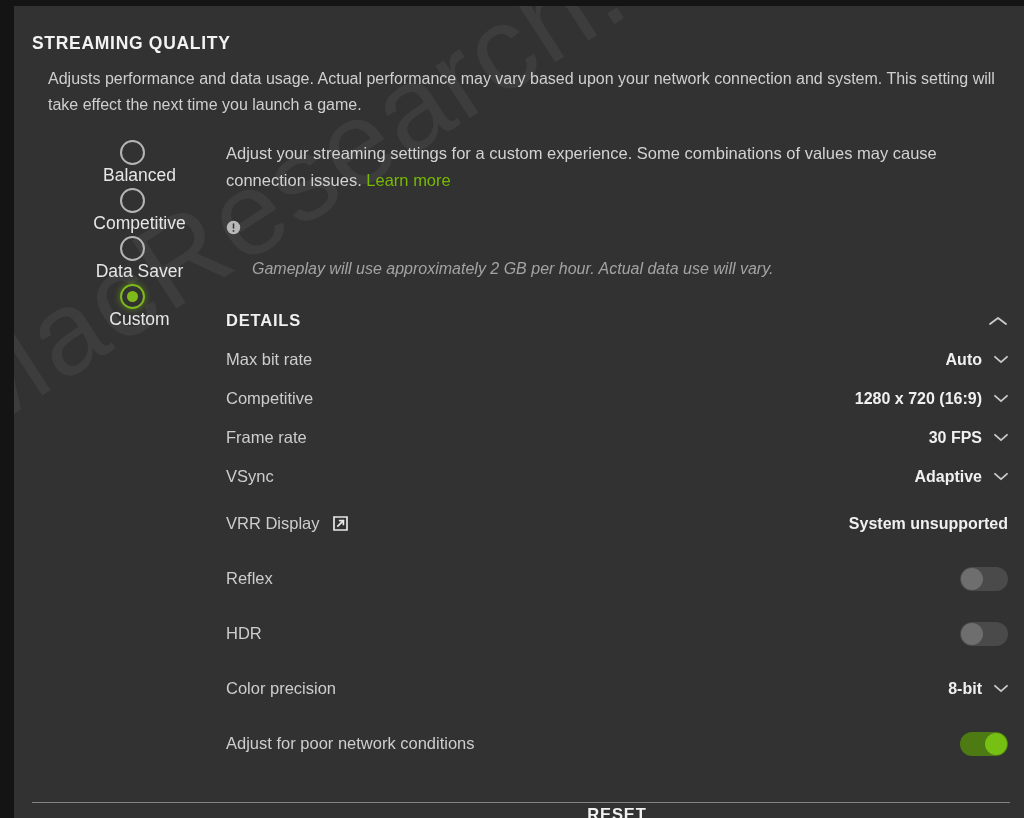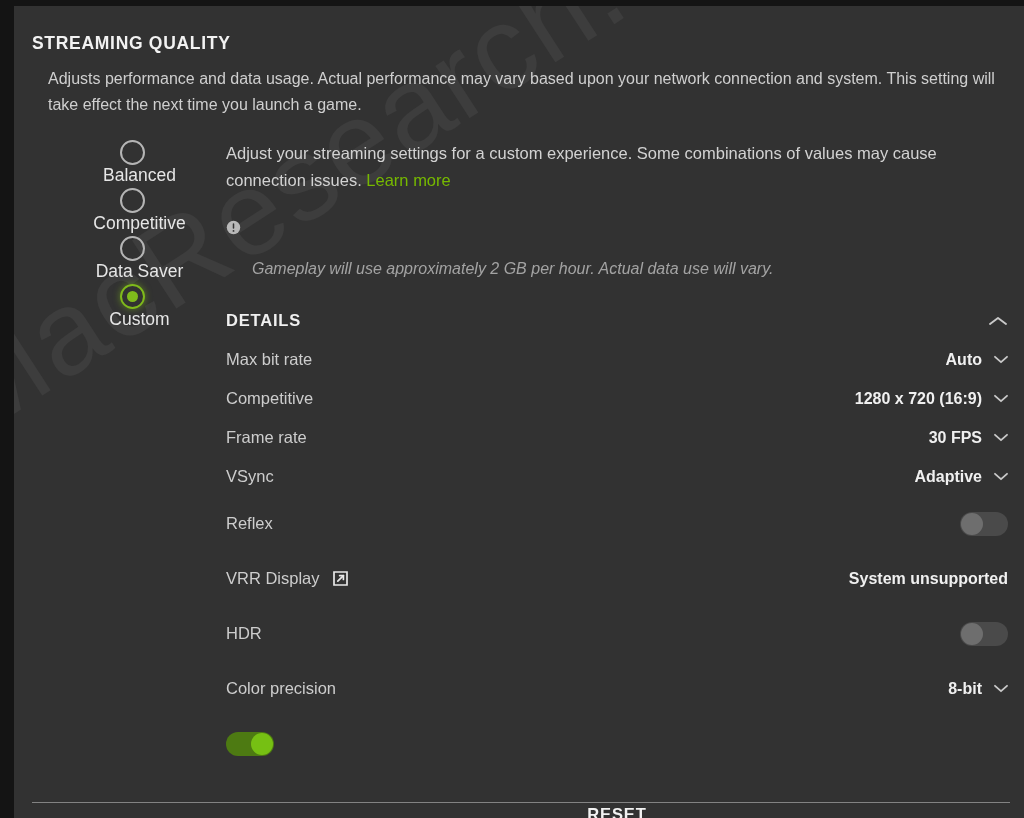--- a/index.html
+++ b/index.html
@@ -388,56 +388,57 @@
             <span class="row-label">VSync</span>
             <span class="row-value">
               <span>Adaptive</span>
               <svg class="caret-down" viewBox="0 0 14 9">
                 <path d="M1 1.8 L7 7.2 L13 1.8" stroke="#c9c9c9" stroke-width="1.8" fill="none" stroke-linecap="round" stroke-linejoin="round"></path>
               </svg>
             </span>
           </div>
 
           <div class="row tall">
-            <span class="row-label">Reflex</span>
-            <span class="toggle">
-              <span class="knob"></span>
-            </span>
-          </div>
-
-          <div class="row tall">
             <span class="row-label">
               <span>VRR Display</span>
               <svg class="ext-icon" viewBox="0 0 17 17">
                 <path d="M2 2 H15 V15 H2 Z" stroke="#e8e8e8" stroke-width="1.7" fill="none"></path>
                 <path d="M5.8 11.2 L11.4 5.6" stroke="#e8e8e8" stroke-width="1.7" stroke-linecap="round"></path>
                 <path d="M7.6 5.6 H11.4 V9.4" stroke="#e8e8e8" stroke-width="1.7" fill="none" stroke-linecap="round" stroke-linejoin="round"></path>
               </svg>
             </span>
             <span class="row-value plain">System unsupported</span>
           </div>
 
           <div class="row tall">
+            <span class="row-label">Reflex</span>
+            <span class="toggle">
+              <span class="knob"></span>
+            </span>
+          </div>
+
+          <div class="row tall">
             <span class="row-label">HDR</span>
             <span class="toggle">
               <span class="knob"></span>
             </span>
           </div>
 
           <div class="row tall">
             <span class="row-label">Color precision</span>
             <span class="row-value">
               <span>8-bit</span>
               <svg class="caret-down" viewBox="0 0 14 9">
                 <path d="M1 1.8 L7 7.2 L13 1.8" stroke="#c9c9c9" stroke-width="1.8" fill="none" stroke-linecap="round" stroke-linejoin="round"></path>
               </svg>
             </span>
           </div>
 
           <div class="row tall">
+            <span class="row-label">Adjust for poor network conditions</span>
             <span class="toggle on">
               <span class="knob"></span>
             </span>
           </div>
 
         </div>
 
         <div class="reset-wrap">
           <button class="reset-btn">RESET</button>
         </div>

